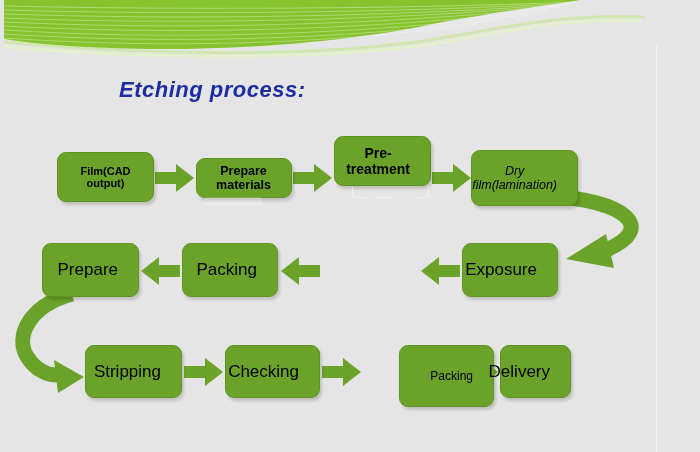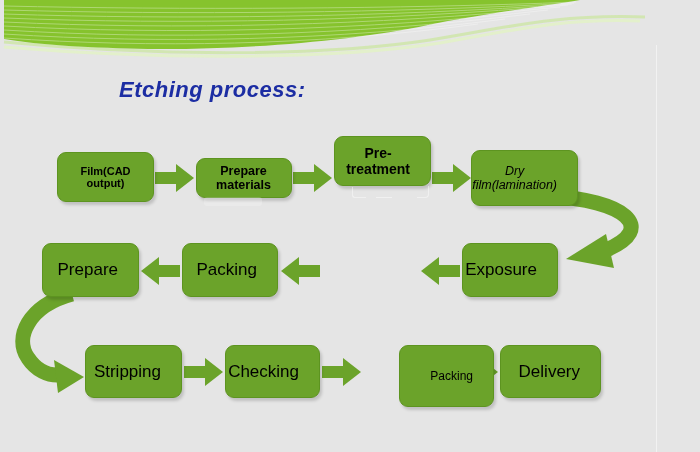--- a/index.html
+++ b/index.html
@@ -27,21 +27,21 @@
   .r1b2{left:196px;top:158px;width:96px; height:40px;font-size:12.5px;font-weight:bold;}
   .r1b3{left:334px;top:136px;width:97px; height:50px;font-size:14px;  font-weight:bold;}
   .r1b4{left:471px;top:150px;width:107px;height:56px;font-size:12.5px;font-style:italic;}
   .r2b1{left:42px; top:243px;width:97px; height:54px;font-size:17px;}
   .r2b2{left:182px;top:243px;width:96px; height:54px;font-size:17px;}
   .r2b3{left:322px;top:243px;width:96px; height:54px;font-size:17px;}
   .r2b4{left:462px;top:243px;width:96px; height:54px;font-size:17px;}
   .r3b1{left:85px; top:345px;width:97px; height:53px;font-size:17px;}
   .r3b2{left:225px;top:345px;width:95px; height:53px;font-size:17px;}
   .r3b3{left:363px;top:345px;width:95px; height:62px;font-size:12px;margin-left:36px;}
-  .r3b4{left:500px;top:345px;width:101px; height:53px;font-size:17px;}
+  .r3b4{left:500px;top:345px;width:71px; height:53px;font-size:17px;}
   
   .barrow{position:absolute;z-index:2;width:40px;height:30px;}
   .a1{left:155px;top:163px;} .a2{left:293px;top:163px;} .a3{left:432px;top:163px;}
   .a4{left:140px;top:256px;} .a5{left:280px;top:256px;} .a6{left:420px;top:256px;}
   .a7{left:184px;top:357px;} .a8{left:322px;top:357px;} .a9{left:459px;top:357px;}
   
   #curves{position:absolute;left:0;top:0;width:700px;height:452px;z-index:1;pointer-events:none;}
   
   .ghost-smudge{
     position:absolute;z-index:4;left:204px;top:197px;width:58px;height:9px;

